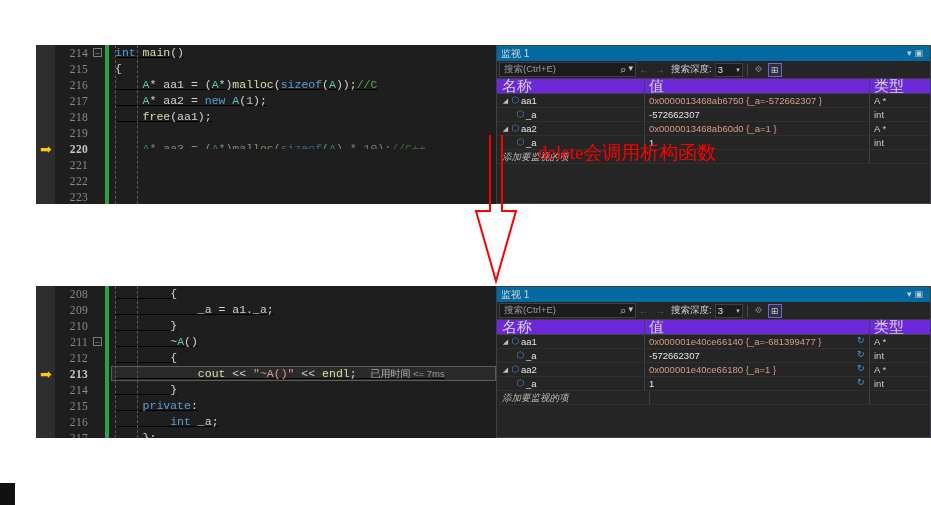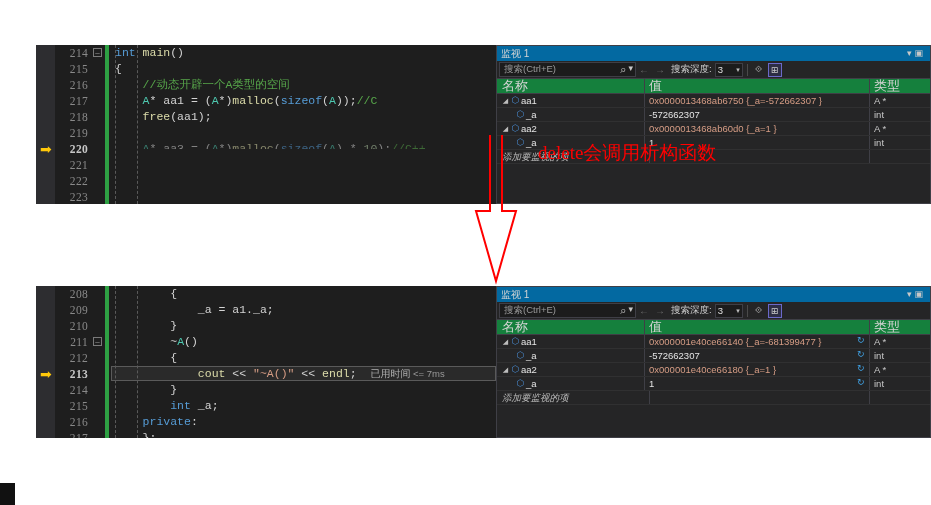--- a/index.html
+++ b/index.html
@@ -9,21 +9,21 @@
   
   .vs-panel{position:absolute;background:#1e1e1e;overflow:hidden;}
 
   
   .editor{display:flex;height:100%;background:#1e1e1e;}
   .ed-indicator{width:19px;background:#2d2d30;flex:0 0 19px;position:relative;}
   .ed-gutter{width:38px;background:#1e1e1e;flex:0 0 38px;text-align:right;
              padding-right:5px;box-sizing:border-box;}
   .ed-glyph{width:12px;flex:0 0 12px;background:#1e1e1e;position:relative;}
   .ed-change{width:4px;flex:0 0 4px;background:#2ea043;}
-  .ed-code{flex:1 1 auto;position:relative;padding-left:6px;}
+  .ed-code{flex:1 1 auto;position:relative;padding-left:6px;text-decoration:underline;}
 
   .ln{font:400 11.5px/16px "Liberation Serif","DejaVu Serif",serif;color:#8a8a8a;
       height:16px;letter-spacing:.3px;}
   .ln.cur{color:#c8c8c8;font-weight:700;}
   .cl{font:400 11.5px/16px "Liberation Mono","DejaVu Sans Mono",monospace;
       height:16px;white-space:pre;color:#d4d4d4;}
 
   .t-kw{color:#569cd6;}
   .t-typ{color:#4ec9b0;}
   .t-cmt{color:#57a64a;}
@@ -64,22 +64,22 @@
   .depth-lbl{color:#d0d0d0;font-size:9.5px;margin-left:3px;}
   .depth-box{width:28px;height:14px;background:#1c1c1c;border:1px solid #3f3f46;
              box-sizing:border-box;font-size:9.5px;color:#e0e0e0;
              display:flex;align-items:center;justify-content:space-between;
              padding:0 2px;margin-left:3px;}
   .sep{width:1px;height:12px;background:#4a4a4a;margin:0 4px;}
   .tb-ico{width:14px;height:14px;display:flex;align-items:center;justify-content:center;
           color:#c8c8c8;font-size:9px;}
   .tb-ico.sel{border:1px solid #6b69c9;background:#2d2d44;box-sizing:border-box;}
 
-  .w-head{display:flex;height:14px;line-height:14px;background:#15803d;
-          border-bottom:1px solid #3f3f46;font-size:13px;color:#d4d4d4;}
+  .w-head{display:flex;height:14px;line-height:14px;background:#6d28d9;
+          border-bottom:1px solid #3f3f46;font-size:15px;color:#d4d4d4;}
   .w-head .c0{width:148px;padding-left:5px;border-right:1px solid #3f3f46;box-sizing:border-box;}
   .w-head .c1{flex:1 1 auto;padding-left:4px;border-right:1px solid #3f3f46;box-sizing:border-box;}
   .w-head .c2{width:60px;padding-left:4px;box-sizing:border-box;}
 
   .w-row{display:flex;height:13px;line-height:13px;font-size:9.5px;
          border-bottom:1px solid #303031;}
   .w-row .c0{width:148px;border-right:1px solid #3f3f46;box-sizing:border-box;
              display:flex;align-items:center;color:#e4e4e4;}
   .w-row .c1{flex:1 1 auto;border-right:1px solid #3f3f46;box-sizing:border-box;
              padding-left:4px;color:#d69d85;position:relative;}
@@ -133,22 +133,22 @@
         <div style="height: 16px; position: relative;"></div>
         <div style="height: 16px; position: relative;"></div>
         <div style="height: 16px; position: relative;"></div>
         <div style="height: 16px; position: relative;"></div>
         <div style="height: 16px; position: relative;"></div>
       </div>
       <div class="ed-change"></div>
       <div class="ed-code">
         <div class="cl" style="position: relative;"><span style="position: relative;"><span class="t-kw">int </span><span class="t-id">main</span><span class="t-pln">()</span></span></div>
         <div class="cl" style="position: relative;"><span style="position: relative;"><span class="t-pln">{</span></span></div>
-        <div class="cl" style="position: relative;"><span style="position: relative;"><span class="t-cmt">    //动态开辟一个A类型的空间</span></span></div>
         <div class="cl" style="position: relative;"><span style="position: relative;"><span class="t-pln">    </span><span class="t-typ">A</span><span class="t-pln">* aa1 = (</span><span class="t-typ">A</span><span class="t-pln">*)</span><span class="t-id">malloc</span><span class="t-pln">(</span><span class="t-kw">sizeof</span><span class="t-pln">(</span><span class="t-typ">A</span><span class="t-pln">));</span><span class="t-cmt">//C</span></span></div>
+        <div class="cl" style="position: relative;"><span style="position: relative;"><span class="t-pln">    </span><span class="t-typ">A</span><span class="t-pln">* aa2 = </span><span class="t-kw">new</span><span class="t-pln"> </span><span class="t-typ">A</span><span class="t-pln">(</span><span class="t-num">1</span><span class="t-pln">);</span></span></div>
         <div class="cl" style="position: relative;"><span style="position: relative;"><span class="t-pln">    </span><span class="t-id">free</span><span class="t-pln">(aa1);</span></span></div>
         <div class="cl" style="position: relative;"><span style="position: relative;"></span></div>
         <div class="cl" style="position: relative; opacity: 0.55; height: 8px; overflow: hidden;"><span style="position: relative;"><span class="t-pln">    </span><span class="t-typ">A</span><span class="t-pln">* aa3 = (</span><span class="t-typ">A</span><span class="t-pln">*)</span><span class="t-id">malloc</span><span class="t-pln">(</span><span class="t-kw">sizeof</span><span class="t-pln">(</span><span class="t-typ">A</span><span class="t-pln">) * </span><span class="t-num">10</span><span class="t-pln">);</span><span class="t-cmt">//C++</span></span></div>
         <div class="vdash" style="left: 6px;"></div>
         <div class="vdash" style="left: 28px;"></div>
       </div>
     </div>
   </div>
 
 <div class="watch" id="watch-top" style="left:496px;top:45px;width:435px;height:159px;">
@@ -267,22 +267,22 @@
       </div>
       <div class="ed-change"></div>
       <div class="ed-code">
         <div class="cl" style="position: relative;"><span style="position: relative;"><span class="t-pln">        {</span></span></div>
         <div class="cl" style="position: relative;"><span style="position: relative;"><span class="t-pln">            _a = a1._a;</span></span></div>
         <div class="cl" style="position: relative;"><span style="position: relative;"><span class="t-pln">        }</span></span></div>
         <div class="cl" style="position: relative;"><span style="position: relative;"><span class="t-pln">        ~</span><span class="t-typ">A</span><span class="t-pln">()</span></span></div>
         <div class="cl" style="position: relative;"><span style="position: relative;"><span class="t-pln">        {</span></span></div>
         <div class="cl" style="position: relative;"><div class="hl-line" style="top: 0px; left: -4px;"></div><span style="position: relative;"><span class="t-pln">            </span><span class="t-id">cout</span><span class="t-pln"> &lt;&lt; </span><span class="t-str">"~A()"</span><span class="t-pln"> &lt;&lt; </span><span class="t-id">endl</span><span class="t-pln">;</span><span>  </span><span class="t-timecn">已用时间</span><span class="t-time"> &lt;= 7ms</span></span></div>
         <div class="cl" style="position: relative;"><span style="position: relative;"><span class="t-pln">        }</span></span></div>
+        <div class="cl" style="position: relative;"><span style="position: relative;"><span class="t-pln">    </span><span class="t-kw">private</span><span class="t-pln">:</span></span></div>
         <div class="cl" style="position: relative;"><span style="position: relative;"><span class="t-pln">        </span><span class="t-kw">int</span><span class="t-pln"> _a;</span></span></div>
-        <div class="cl" style="position: relative;"><span style="position: relative;"><span class="t-pln">    </span><span class="t-kw">private</span><span class="t-pln">:</span></span></div>
         <div class="cl" style="position: relative;"><span style="position: relative;"><span class="t-pln">    };</span></span></div>
         <div class="vdash" style="left: 6px;"></div>
         <div class="vdash" style="left: 28px;"></div>
       </div>
     </div>
   </div>
 
 <div class="watch" id="watch-bottom" style="left:496px;top:286px;width:435px;height:152px;">
     <div class="w-title"><span>监视 1</span><span class="wbtns"><span>▾</span><span>▣</span></span></div>
     <div class="w-toolbar">

